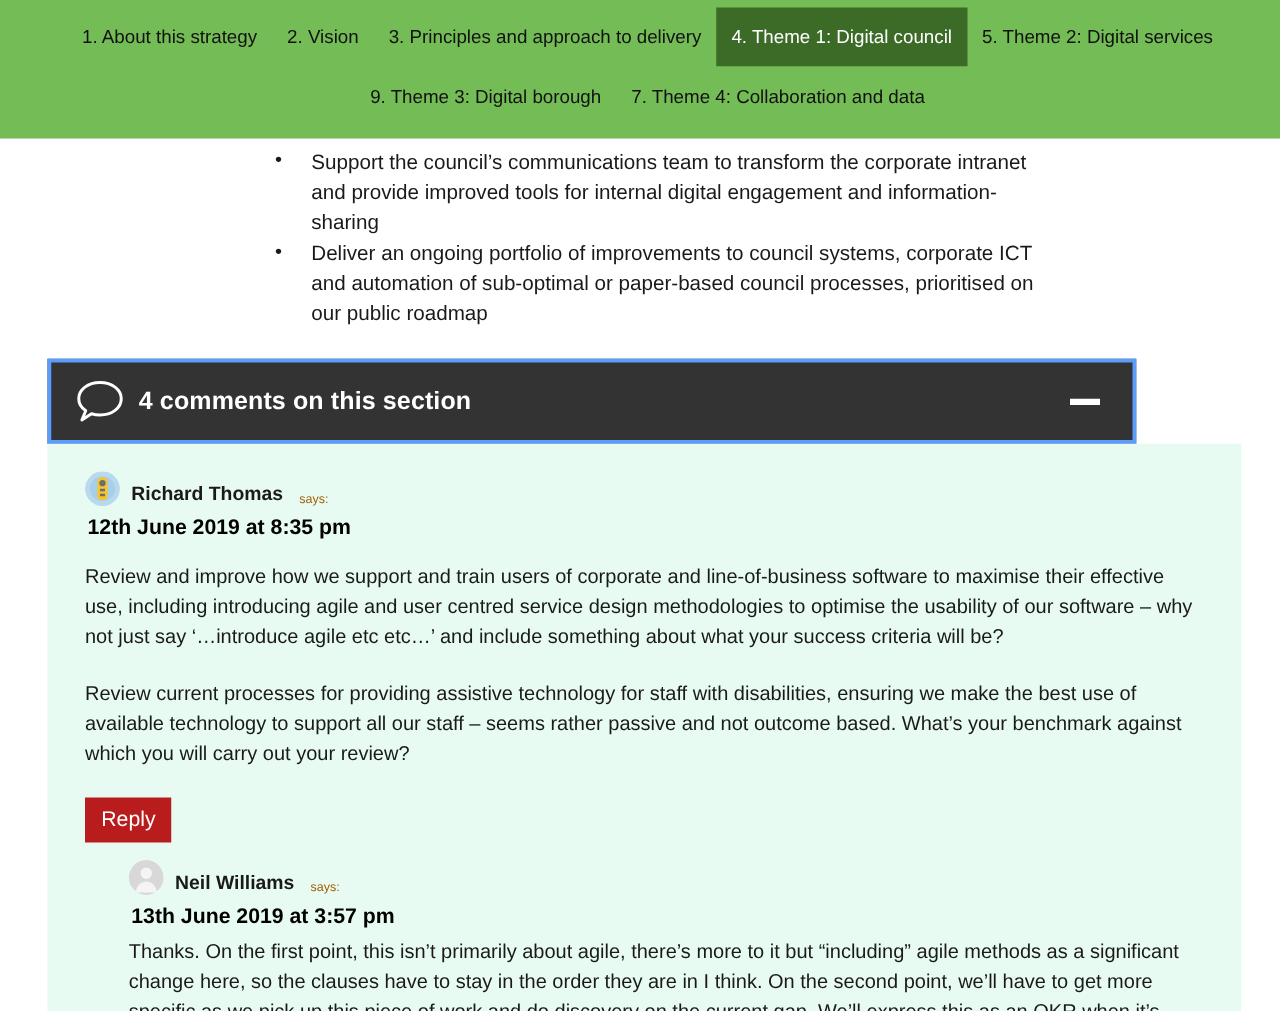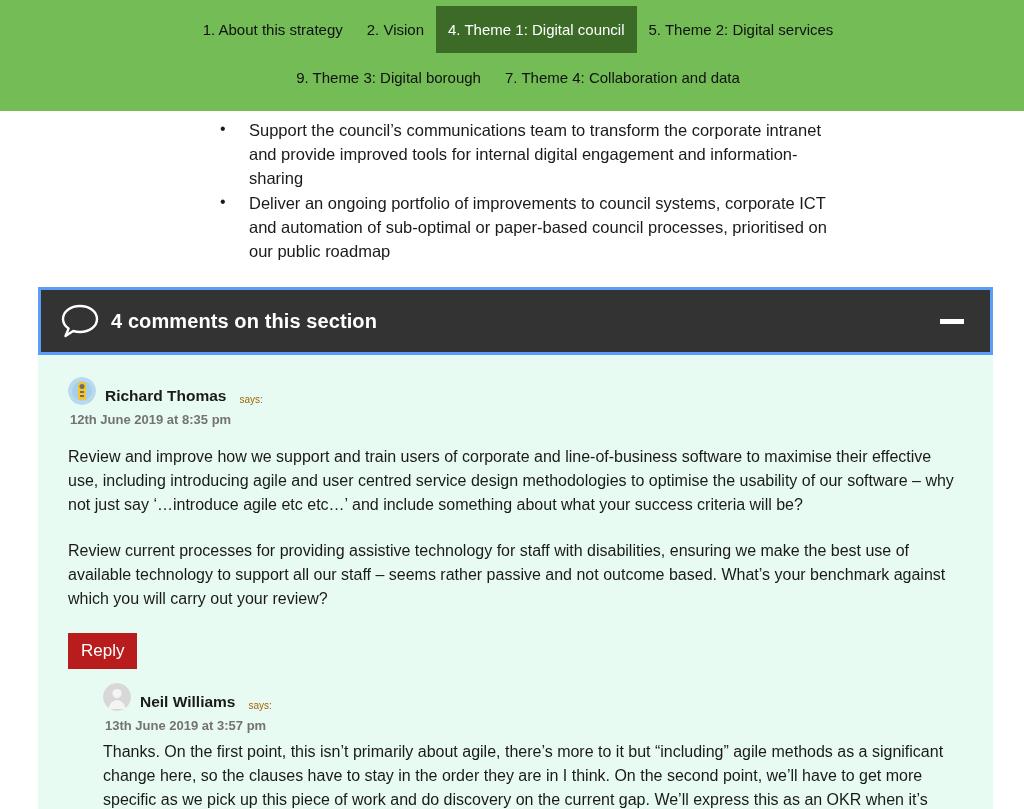--- a/index.html
+++ b/index.html
@@ -70,21 +70,21 @@
     font-size: 16px;
     color: #1a1a1a;
   }
 
   
   .comments-wrap {
     margin-top: 24px;
     padding-left: 38px;
   }
   .comments-header {
-    width: 955px;
+    width: 871px;
     background: #333333;
     border: 3px solid #5b9dfb;
     height: 68px;
     display: flex;
     align-items: center;
     padding: 0 20px 0 16px;
     cursor: pointer;
   }
   .bubble-icon {
     width: 46px;
@@ -133,22 +133,22 @@
     font-weight: bold;
     color: #1a1a1a;
   }
   .says-word {
     font-size: 10px;
     color: #a16207;
     font-weight: normal;
     margin-left: 4px;
   }
   .comment-date {
-    color: #737373;
-    font-size: 13px;
+    color: #000000;
+    font-size: 17px;
     font-weight: bold;
     margin: 0 0 18px 2px;
     display: block;
     text-decoration: none;
     cursor: pointer;
   }
   .comment-para {
     color: #1a1a1a;
     font-size: 16px;
     line-height: 24px;
@@ -174,20 +174,21 @@
   .nested-comment .comment-para { max-width: 880px; margin-bottom: 0; }
   .nested-comment .comment-date { margin-bottom: 7px; }
 </style>
 </head>
 <body>
 
 <nav class="site-nav">
   <div class="nav-row row-1">
     <a class="nav-item">1. About this strategy</a>
     <a class="nav-item">2. Vision</a>
+    <a class="nav-item">3. Principles and approach to delivery</a>
     <a class="nav-item current">4. Theme 1: Digital council</a>
     <a class="nav-item">5. Theme 2: Digital services</a>
   </div>
   <div class="nav-row row-2">
     <a class="nav-item">9. Theme 3: Digital borough</a>
     <a class="nav-item">7. Theme 4: Collaboration and data</a>
   </div>
 </nav>
 
 <main class="content">

